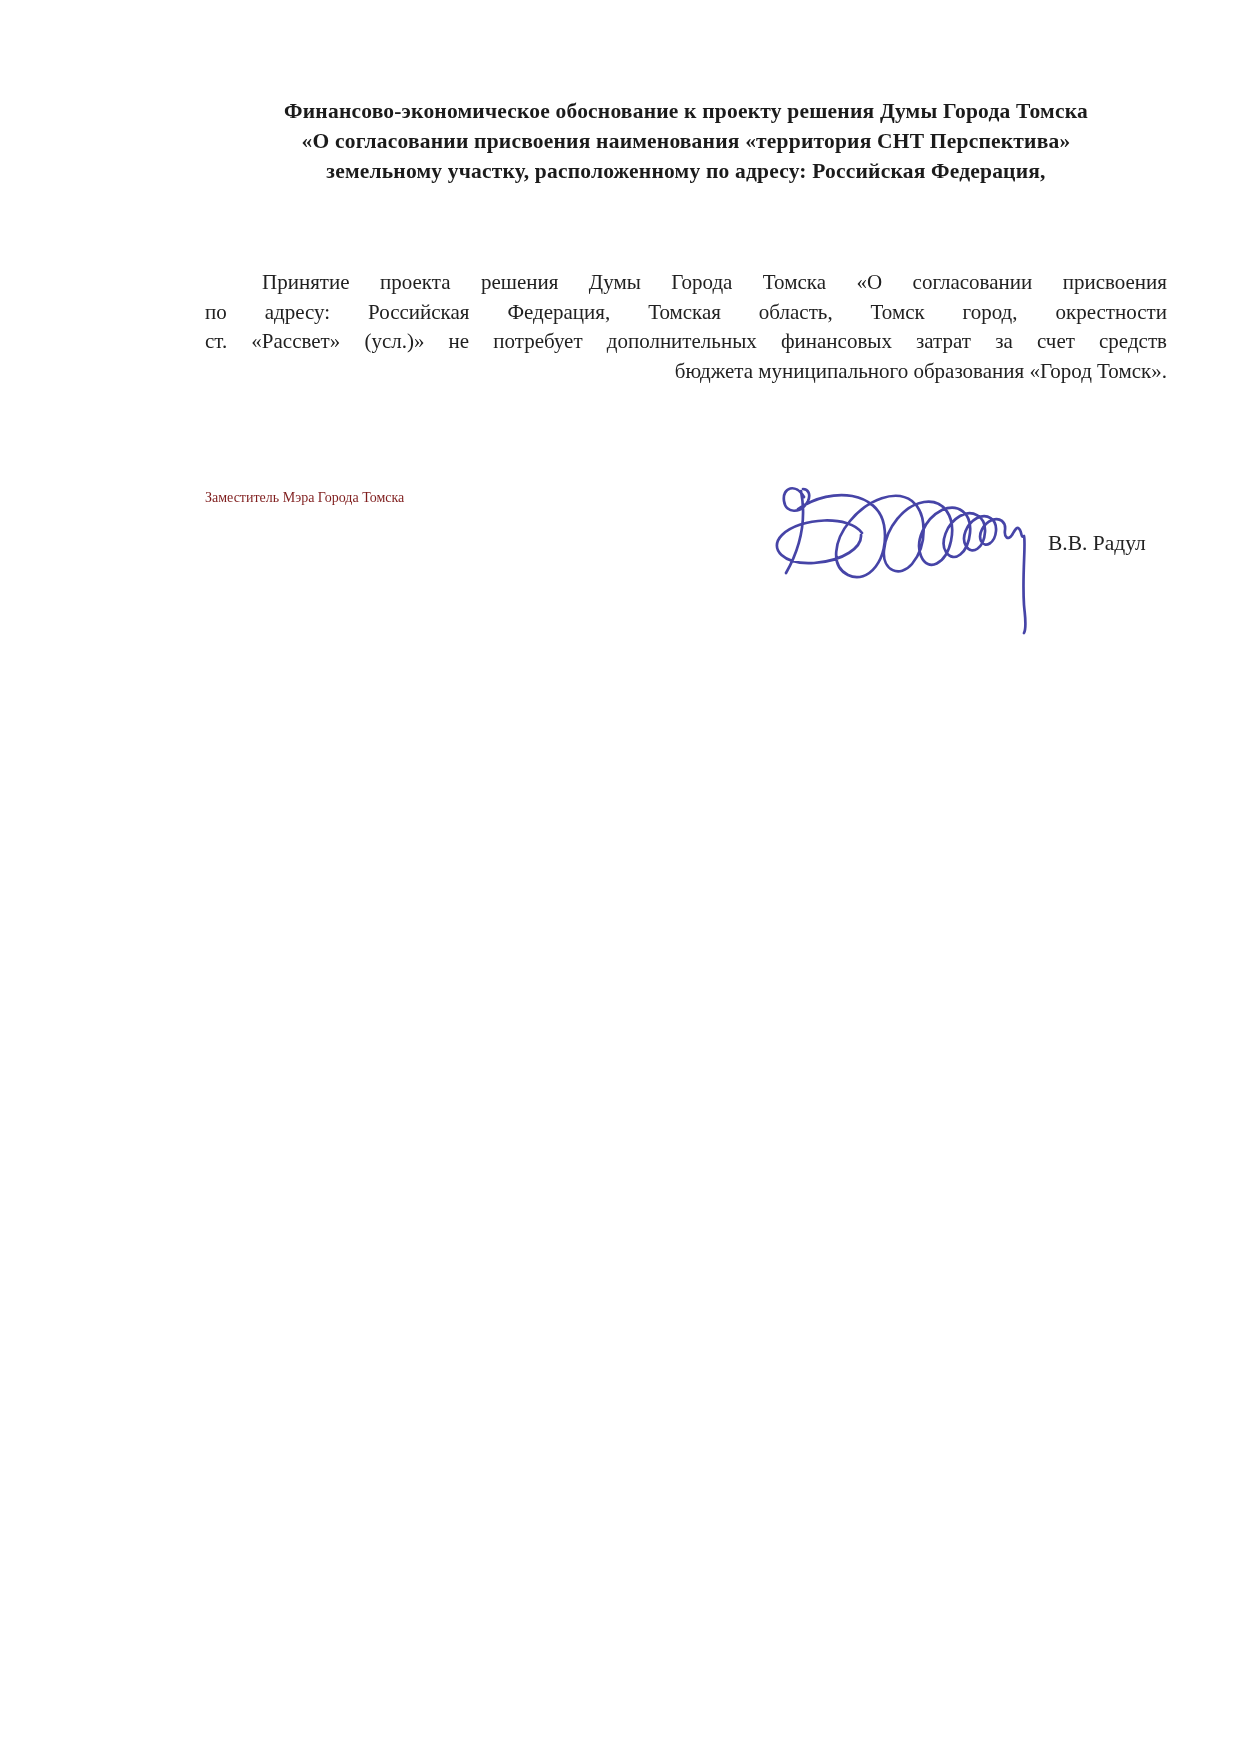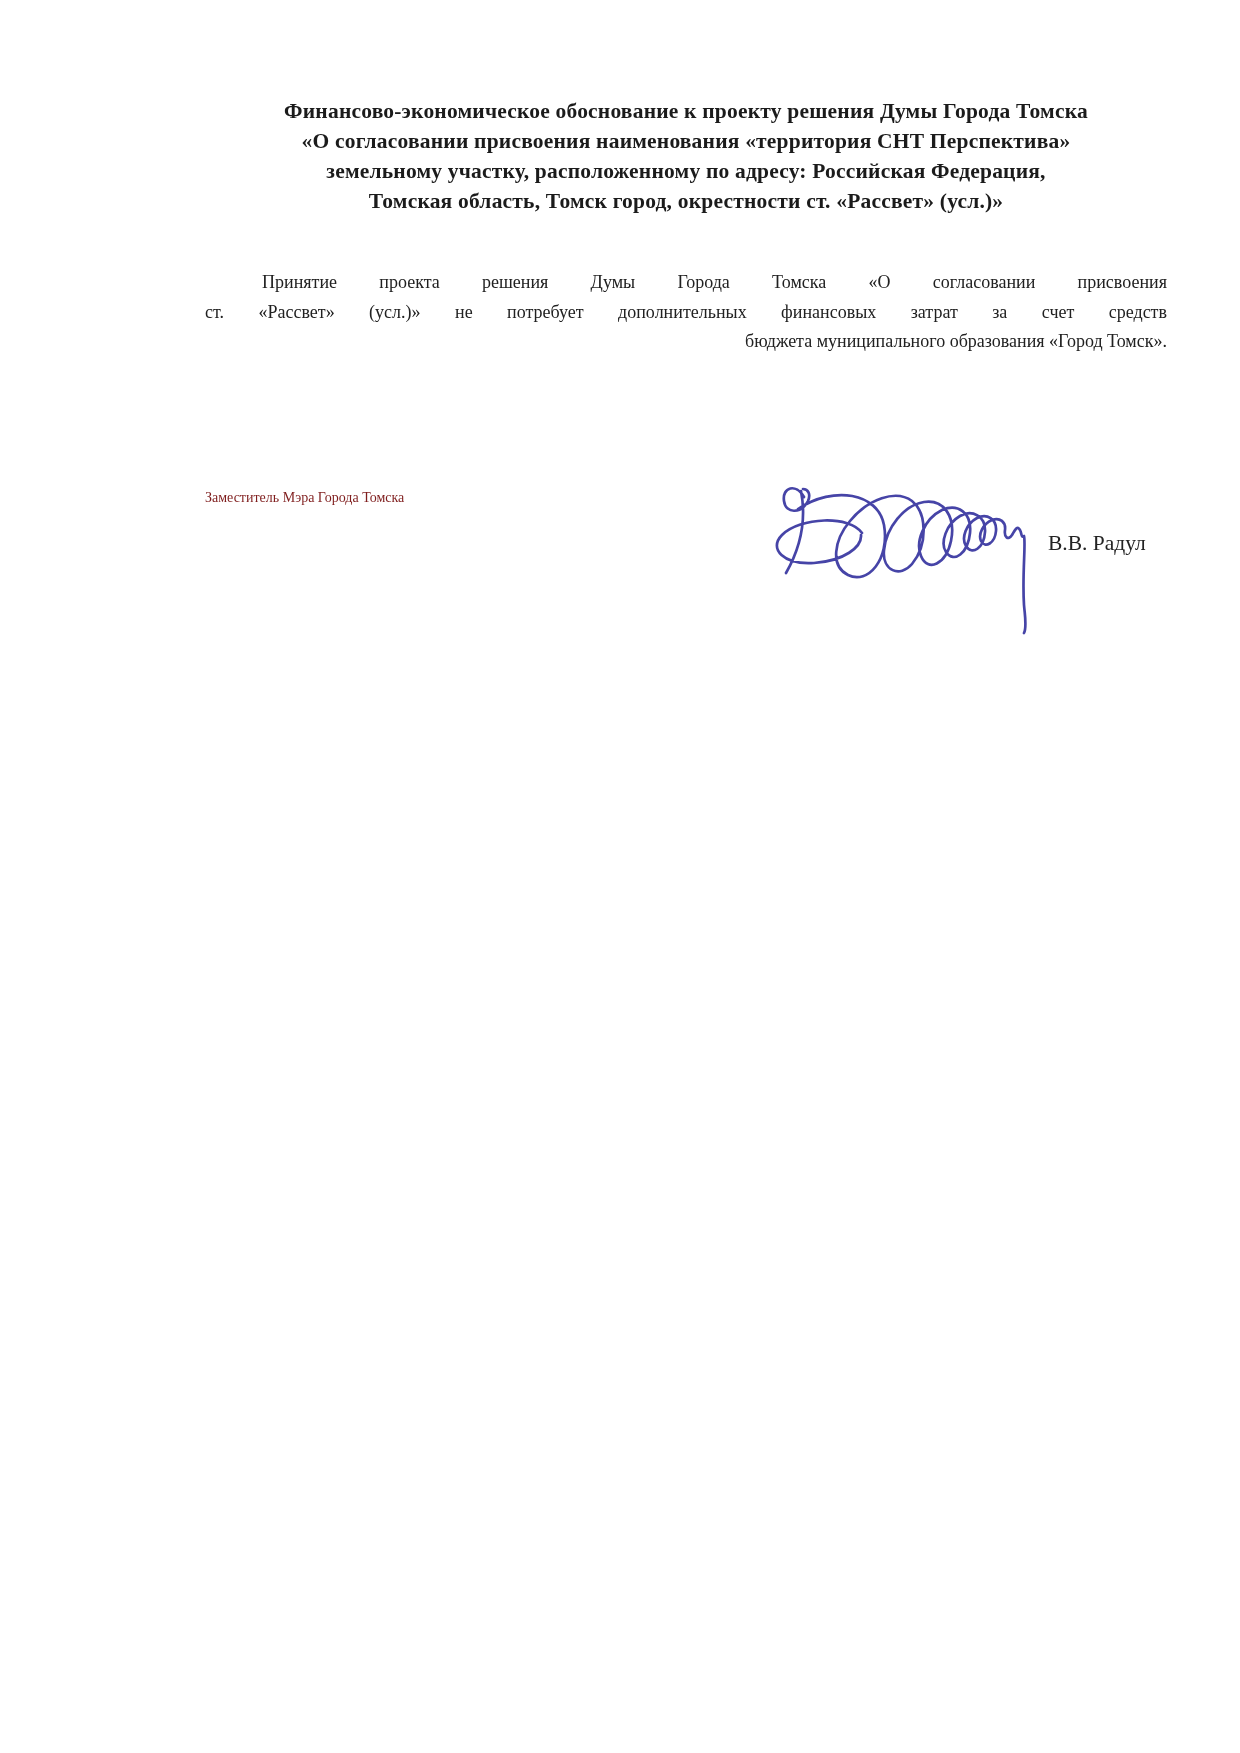--- a/index.html
+++ b/index.html
@@ -23,21 +23,21 @@
     font-size: 21.5px;
     line-height: 30px;
     color: #1b1b1b;
     letter-spacing: 0.2px;
   }
   .body-block {
     position: absolute;
     left: 205px;
     top: 268px;
     width: 962px;
-    font-size: 18px;
+    font-size: 21px;
     line-height: 29.6px;
     color: #212121;
   }
   .jline {
     text-align: justify;
     text-align-last: justify;
     white-space: normal;
   }
   .jline.first-line {
     padding-left: 57px;
@@ -71,25 +71,25 @@
 </style>
 </head>
 <body>
 
 <div id="page">
 
   <div class="title-block">
     <div>Финансово-экономическое обоснование к проекту решения Думы Города Томска</div>
     <div>«О согласовании присвоения наименования «территория СНТ Перспектива»</div>
     <div>земельному участку, расположенному по адресу: Российская Федерация,</div>
-    <div>Томская область, Томск город, окрестности ст. «Рассвет» (усл.)»</div>
   </div>
 
   <div class="body-block">
     <div class="jline first-line">Принятие проекта решения Думы Города Томска «О согласовании присвоения</div>
+    <div class="jline">по адресу: Российская Федерация, Томская область, Томск город, окрестности</div>
     <div class="jline">ст. «Рассвет» (усл.)» не потребует дополнительных финансовых затрат за счет средств</div>
     <div class="plain-line">бюджета муниципального образования «Город Томск».</div>
   </div>
 
   <div class="sig-position">
     <div>Заместитель Мэра Города Томска</div>
   </div>
 
   <svg class="signature-svg" viewBox="0 0 270 195" xmlns="http://www.w3.org/2000/svg" aria-hidden="true">
     <path fill="none" stroke="#3c3aa2" stroke-width="2.7" stroke-linecap="round" stroke-linejoin="round" opacity="0.95" d="M 34,52 C 26,38 12,42 14,56 C 16,70 32,68 38,56 C 41,49 38,44 33,44

